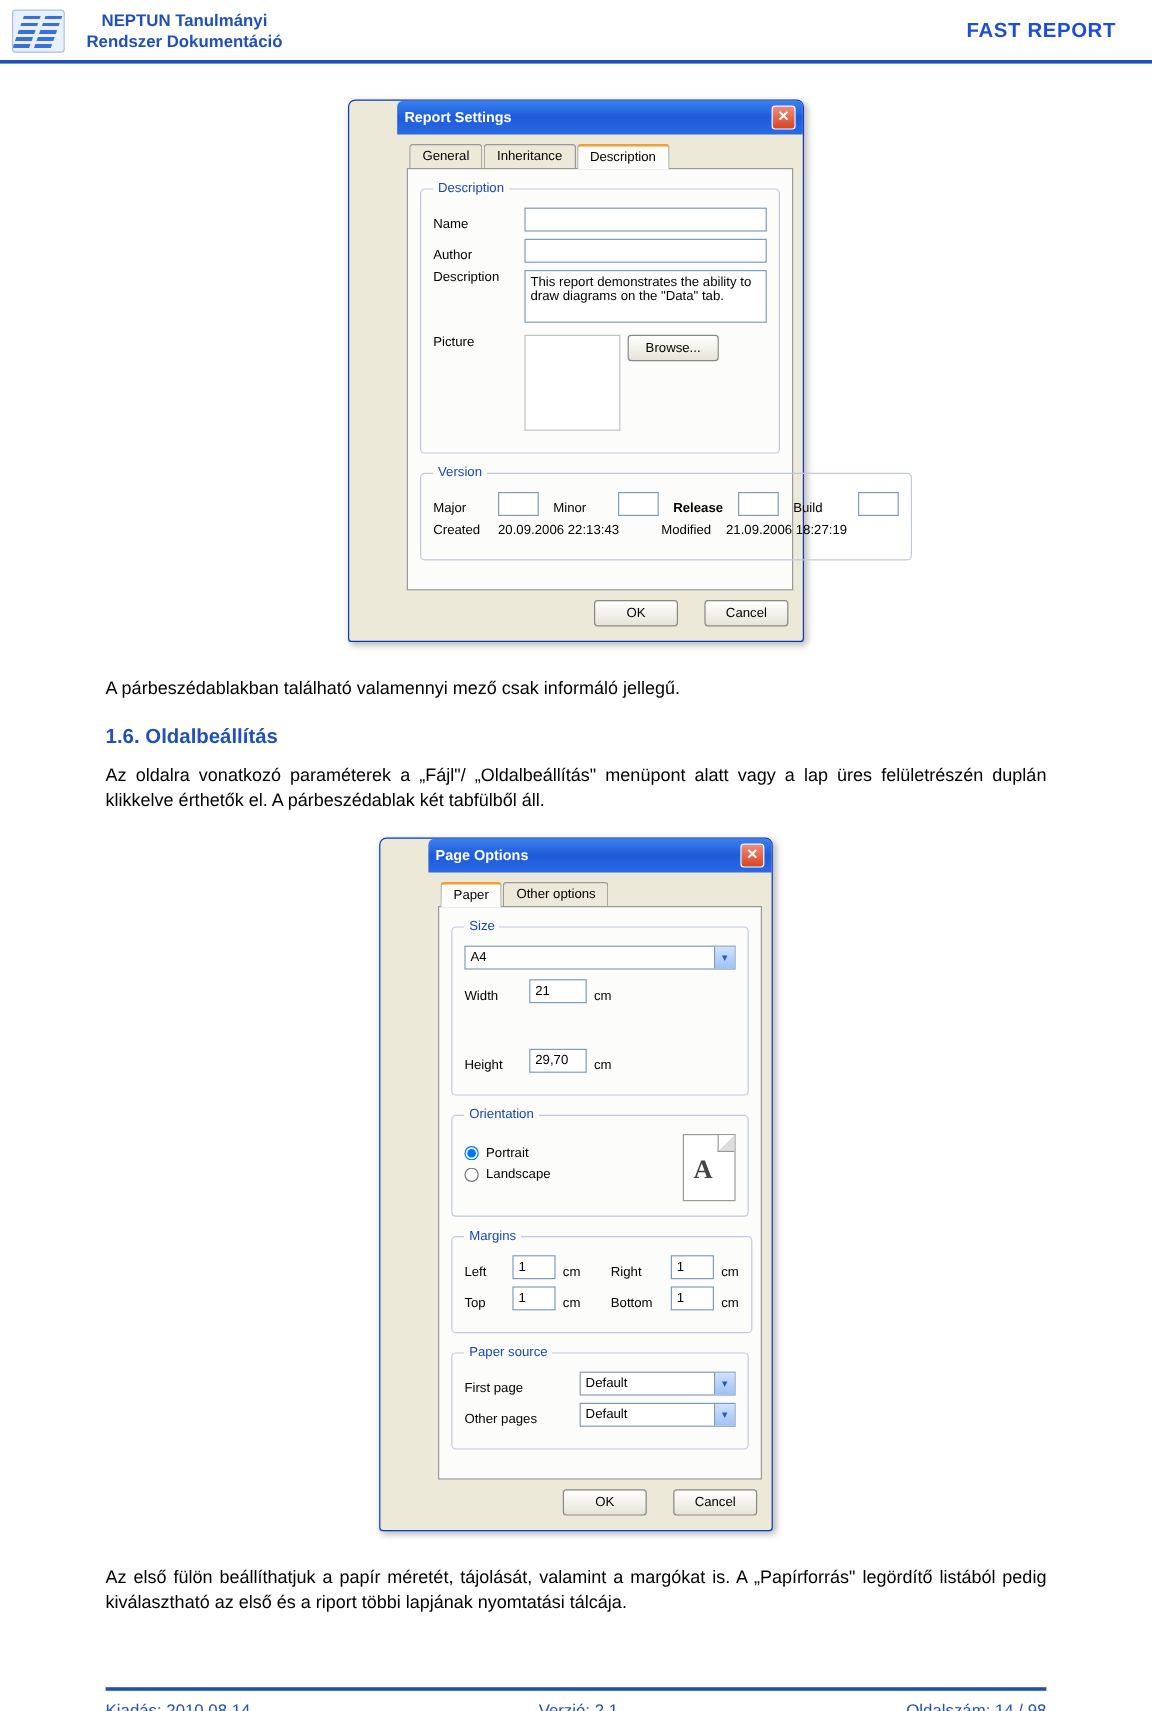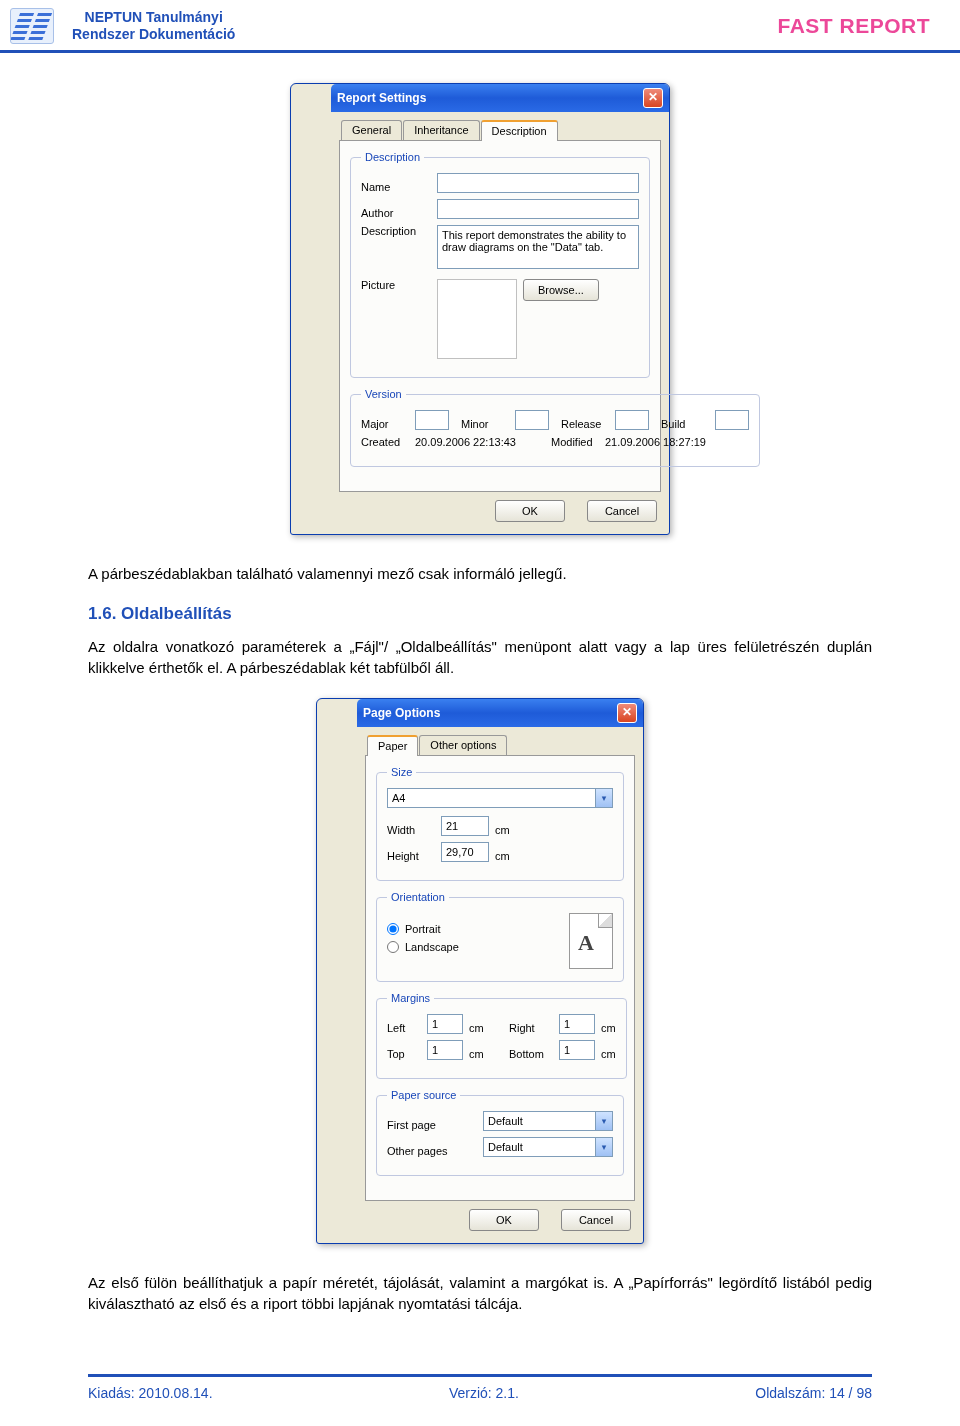--- a/index.html
+++ b/index.html
@@ -28,21 +28,21 @@
   }
   .logo::before, .logo::after {
     content: "";
     position: absolute;
     background: repeating-linear-gradient(to bottom, #3a6fd8 0 3px, transparent 3px 6px);
   }
   .logo::before { left: 4px; top: 4px; width: 14px; height: 28px; transform: skewX(-20deg); }
   .logo::after { left: 22px; top: 4px; width: 14px; height: 28px; transform: skewX(-20deg); }
   .header-text { color: #2050b8; font-weight: bold; font-size: 14px; text-align: center; line-height: 1.2; }
   .header-spacer { flex: 1; }
-  .header-right { color: #ec4899; font-weight: bold; font-size: 21px; letter-spacing: 0.5px; }
+  .header-right { color: #1d4ed8; font-weight: bold; font-size: 17px; letter-spacing: 0.5px; }
   .content { padding: 20px 88px 20px 88px; }
 
   
   .xp-dialog {
     border: 1px solid #0a3db0;
     border-radius: 6px 6px 3px 3px;
     background: #ece9d8;
     box-shadow: 2px 2px 6px rgba(0,0,0,0.3);
     font-family: Tahoma, Arial, sans-serif;
     font-size: 11px;
@@ -239,21 +239,21 @@
           </div>
         </fieldset>
 
         <fieldset class="xp">
           <legend>Version</legend>
           <div class="row">
             <span class="lbl-sm">Major</span>
             <input class="xp-input" style="width: 34px;">
             <span class="lbl-sm" style="margin-left:6px;">Minor</span>
             <input class="xp-input" style="width: 34px;">
-            <span class="lbl-sm" style="margin-left:6px;">Release</span>
+            <span class="lbl-sm" style="margin-left:6px;font-weight:bold;">Release</span>
             <input class="xp-input" style="width: 34px;">
             <span class="lbl-sm" style="margin-left:6px;">Build</span>
             <input class="xp-input" style="width: 34px;">
           </div>
           <div class="row">
             <span class="lbl-sm">Created</span>
             <span style="width:130px;">20.09.2006 22:13:43</span>
             <span class="lbl-sm">Modified</span>
             <span>21.09.2006 18:27:19</span>
           </div>
@@ -292,21 +292,21 @@
             <span>A4</span>
             <span class="dd">▾</span>
           </div>
           <div class="row">
             <span class="lbl-sm">Width</span>
             <input class="xp-input" style="width: 48px;" value="21">
             <span>cm</span>
           </div>
           <div class="row">
             <span class="lbl-sm">Height</span>
-            <input class="xp-input" style="width: 48px;" value="29,70">
+            <input class="xp-input" style="width: 48px; margin-top: 32px;" value="29,70">
             <span>cm</span>
           </div>
         </fieldset>
 
         <fieldset class="xp">
           <legend>Orientation</legend>
           <div style="display:flex; align-items:center;">
             <div style="flex:1;">
               <div class="row">
                 <input type="radio" class="radio" checked="" style="">

